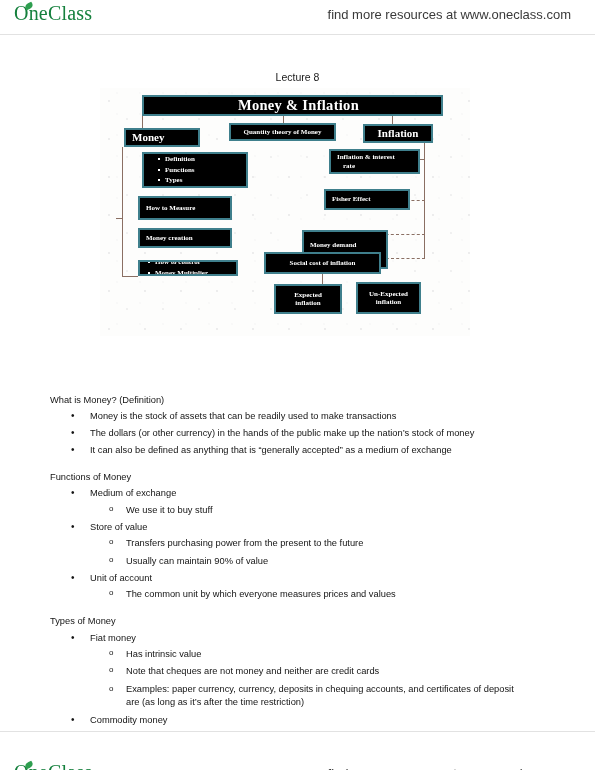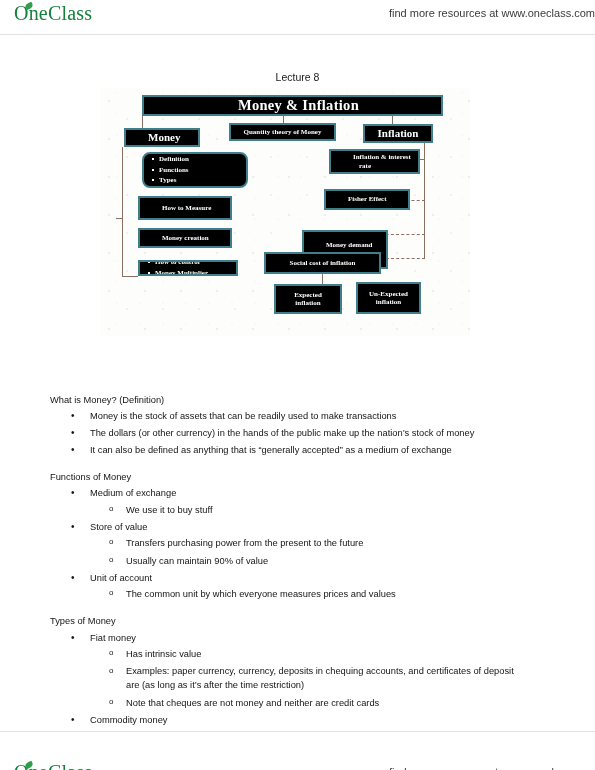--- a/index.html
+++ b/index.html
@@ -42,23 +42,23 @@
     width: 8px;
     height: 6px;
     background: #2e9e4f;
     border-radius: 60% 10% 60% 10%;
     transform: rotate(-25deg);
   }
   .brandbar.bottom .logo { top: 30px; }
 
   .brand-note {
     position: absolute;
-    right: 0;
+    right: 24px;
     top: 7px;
-    font-size: 11px;
+    font-size: 13px;
     color: #3a3a3a;
     white-space: nowrap;
   }
   .brandbar.bottom .brand-note { top: 35px; }
 
   
   .hr-line {
     position: absolute;
     left: 0;
     width: 595px;
@@ -117,21 +117,21 @@
     flex-direction: column;
     justify-content: center;
     overflow: hidden;
   }
   .node .line {
     display: block;
     white-space: nowrap;
     line-height: 1.18;
   }
   .node.center { align-items: center; text-align: center; }
-  .node.left   { align-items: flex-start; padding-left: 22px; text-align: left; }
+  .node.left   { align-items: flex-start; padding-left: 6px; text-align: left; }
 
   .node.title {
     font-size: 14.5px;
     font-weight: bold;
     letter-spacing: .3px;
   }
   .node.head {
     font-size: 11px;
     font-weight: bold;
   }
@@ -259,21 +259,21 @@
   </div>
 
   <div class="node body center" style="left:129px; top:35px; width:107px; height:18px;">
     <span class="line">Quantity theory of Money</span>
   </div>
 
   <div class="node head center" style="left:263px; top:36px; width:70px; height:19px;">
     <span class="line">Inflation</span>
   </div>
 
-  <div class="node left" style="left:42px; top:64px; width:106px; height:36px; padding-left:4px;border-radius:8px;">
+  <div class="node left" style="left:42px; top:64px; width:106px; height:36px; padding-left:10px;">
     <ul>
       <li>Definition</li>
       <li>Functions</li>
       <li>Types</li>
     </ul>
   </div>
 
   <div class="node body left" style="left:38px; top:108px; width:94px; height:24px;">
     <span class="line">How to Measure</span>
   </div>
@@ -353,22 +353,22 @@
   </ul>
 
   <div class="gap"></div>
 
   <p class="heading">Types of Money</p>
   <ul class="lvl1">
     <li>
       <span class="txt">Fiat money</span>
       <ul class="lvl2">
         <li>Has intrinsic value</li>
+        <li>Note that cheques are not money and neither are credit cards</li>
         <li style="line-height:1.45;">Examples: paper currency, currency, deposits in chequing accounts, and certificates of deposit are (as long as it’s after the time restriction)</li>
-        <li>Note that cheques are not money and neither are credit cards</li>
       </ul>
     </li>
     <li>
       <span class="txt">Commodity money</span>
     </li>
   </ul>
 </div>
 
 <div class="hr-line" style="top:731px;"></div>
 <div class="brandbar bottom">

